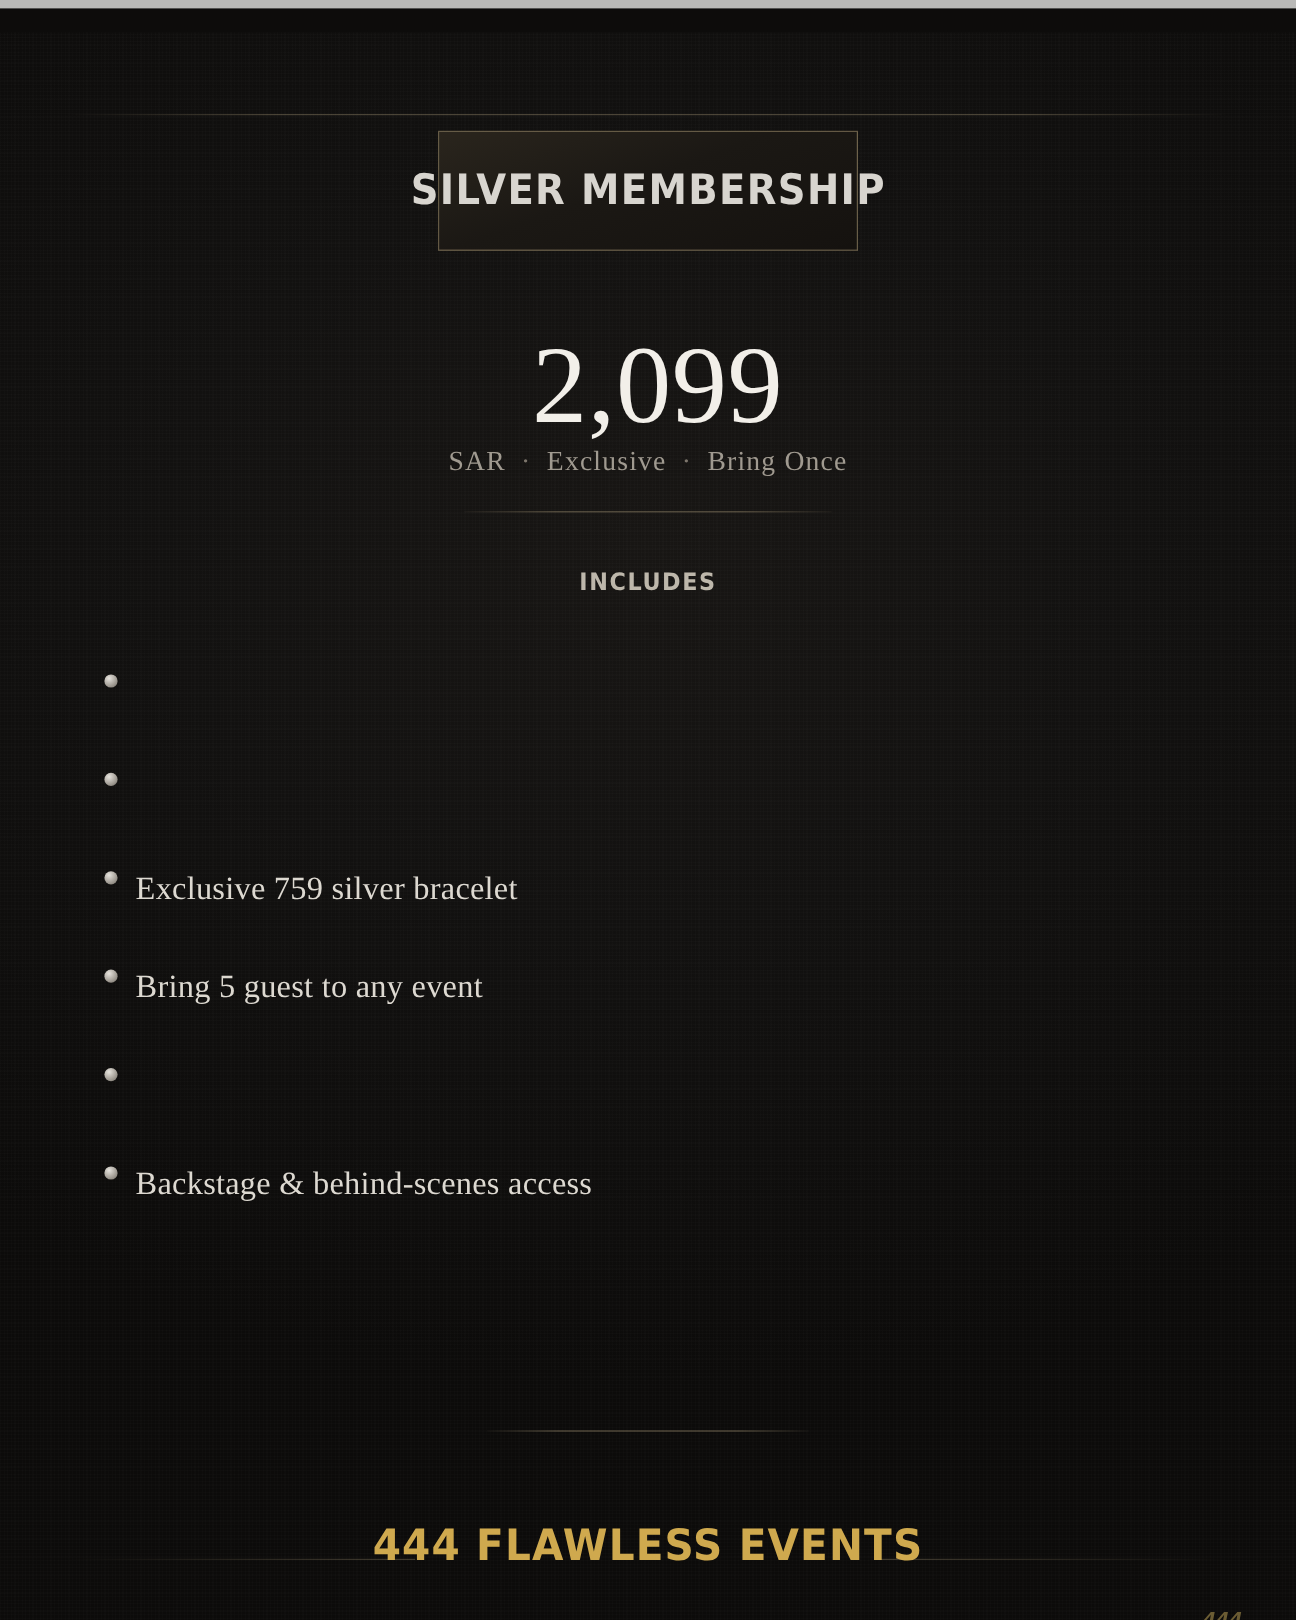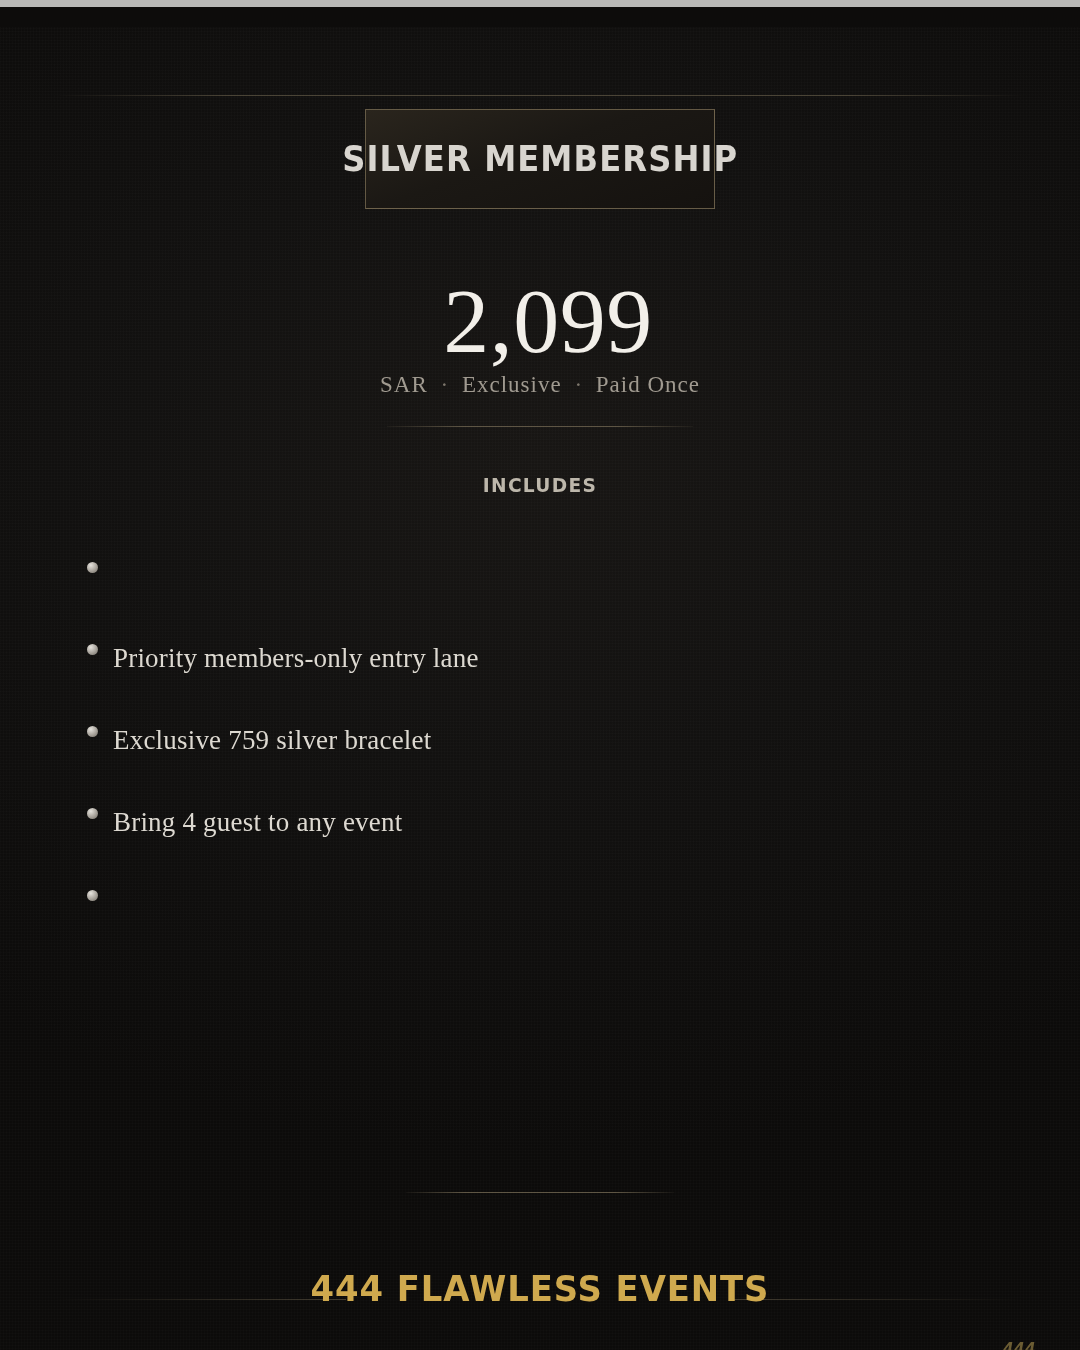--- a/index.html
+++ b/index.html
@@ -229,45 +229,48 @@
     <div class="plaque-title">SILVER MEMBERSHIP</div>
   </div>
 
   <div class="price">2,099</div>
 
   <div class="price-meta">
     <span>SAR</span>
     <span class="dot">·</span>
     <span>Exclusive</span>
     <span class="dot">·</span>
-    <span>Paid Once</span>
+    <span>Bring Once</span>
   </div>
 
   <div class="rule-under-price"></div>
 
   <div class="includes-label">INCLUDES</div>
 
   <ul class="features">
     <li class="feature">
       <span class="bullet"></span>
     </li>
     <li class="feature">
       <span class="bullet"></span>
-      <span class="text">Priority members-only entry lane</span>
     </li>
     <li class="feature">
       <span class="bullet"></span>
       <span class="text">Exclusive 759 silver bracelet</span>
     </li>
     <li class="feature">
       <span class="bullet"></span>
-      <span class="text">Bring 4 guest to any event</span>
-    </li>
-    <li class="feature">
-      <span class="bullet"></span>
+      <span class="text">Bring 5 guest to any event</span>
+    </li>
+    <li class="feature">
+      <span class="bullet"></span>
+    </li>
+    <li class="feature">
+      <span class="bullet"></span>
+      <span class="text">Backstage &amp; behind-scenes access</span>
     </li>
   </ul>
 
   <div class="rule-bottom"></div>
 
   <div class="hairline-bottom-left"></div>
   <div class="hairline-bottom-right"></div>
 
   <div class="brand">444 FLAWLESS EVENTS</div>
 

